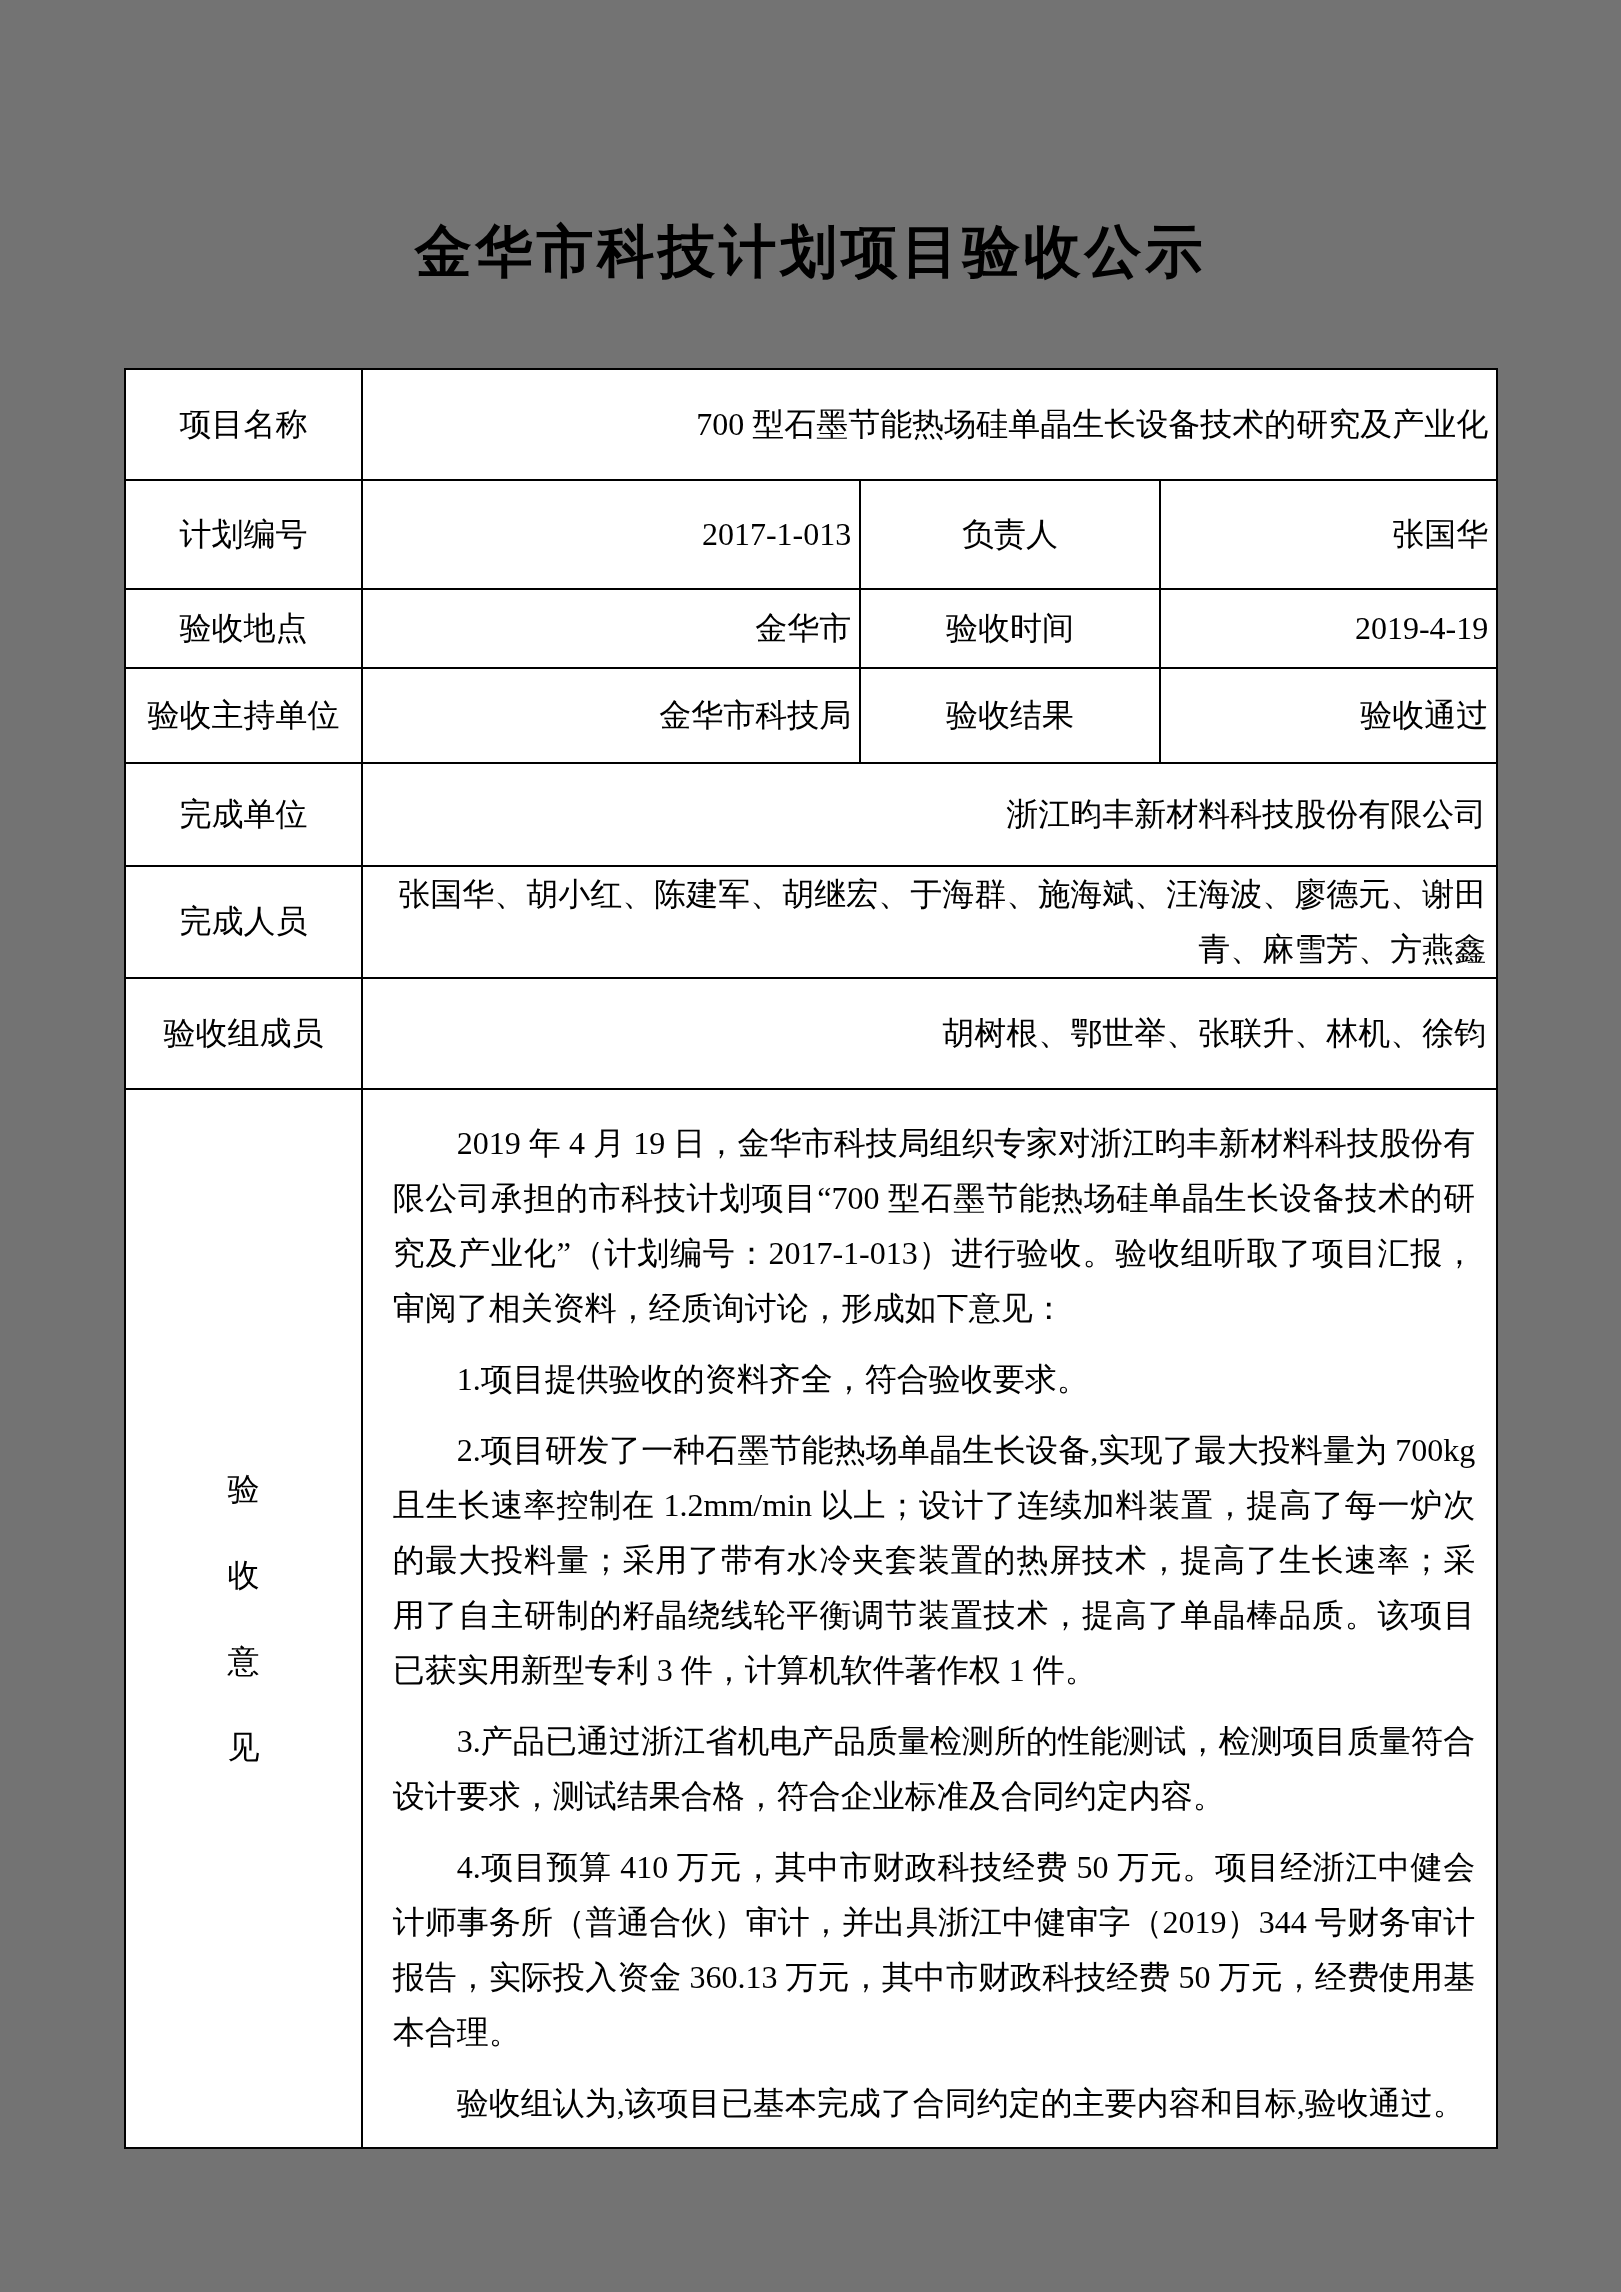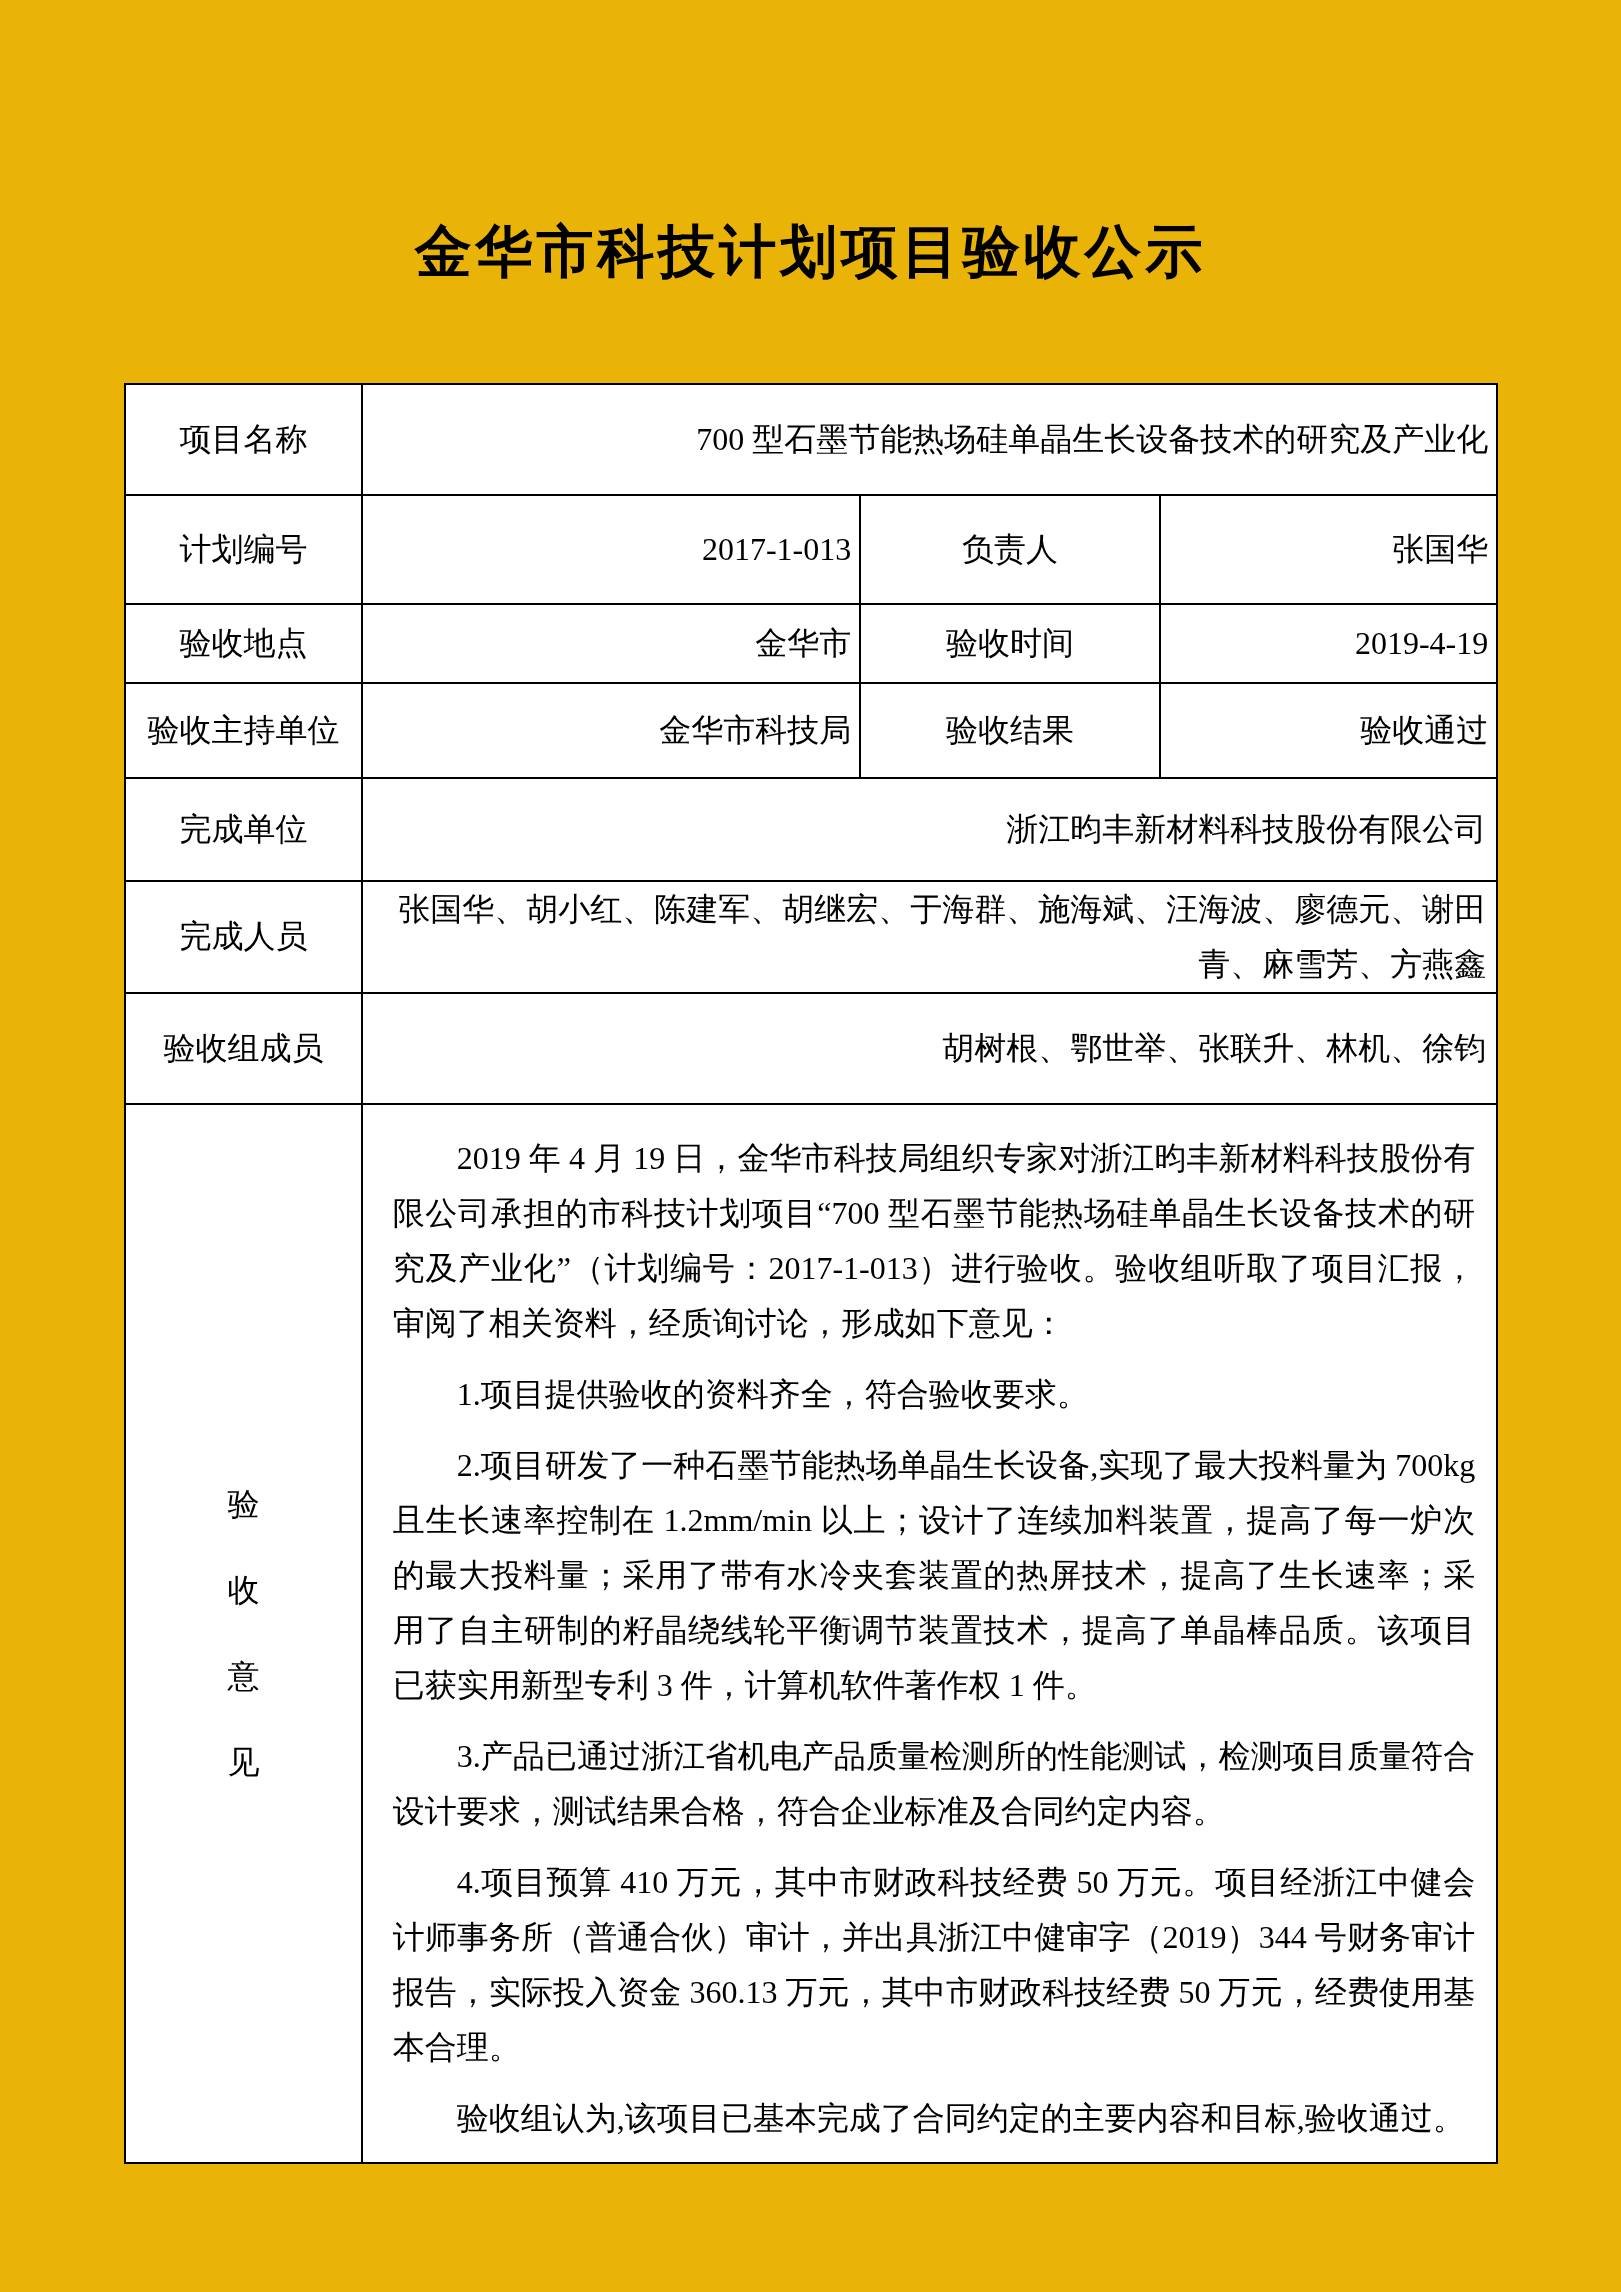--- a/index.html
+++ b/index.html
@@ -4,40 +4,40 @@
 <style>
   html, body {
     margin: 0;
     padding: 0;
     background: #ffffff;
   }
   .page {
     position: relative;
     width: 1621px;
     height: 2293px;
-    background: #eab308;
+    background: #737373;
     font-family: "Liberation Serif", "DejaVu Serif", serif;
     color: #000000;
   }
   .doc-title {
     position: absolute;
     top: 214px;
     left: 0;
     width: 100%;
     margin: 0;
     text-align: center;
     font-size: 57px;
     font-weight: bold;
     letter-spacing: 3.9px;
     color: #000000;
   }
   table.doc-table {
     position: absolute;
     left: 124px;
-    top: 383px;
+    top: 368px;
     width: 1372px;
     border-collapse: collapse;
     table-layout: fixed;
     background: #ffffff;
   }
   table.doc-table td {
     border: 2px solid #000000;
     border-top-width: 2.9px;
     border-bottom-width: 2.9px;
     font-size: 32px;

